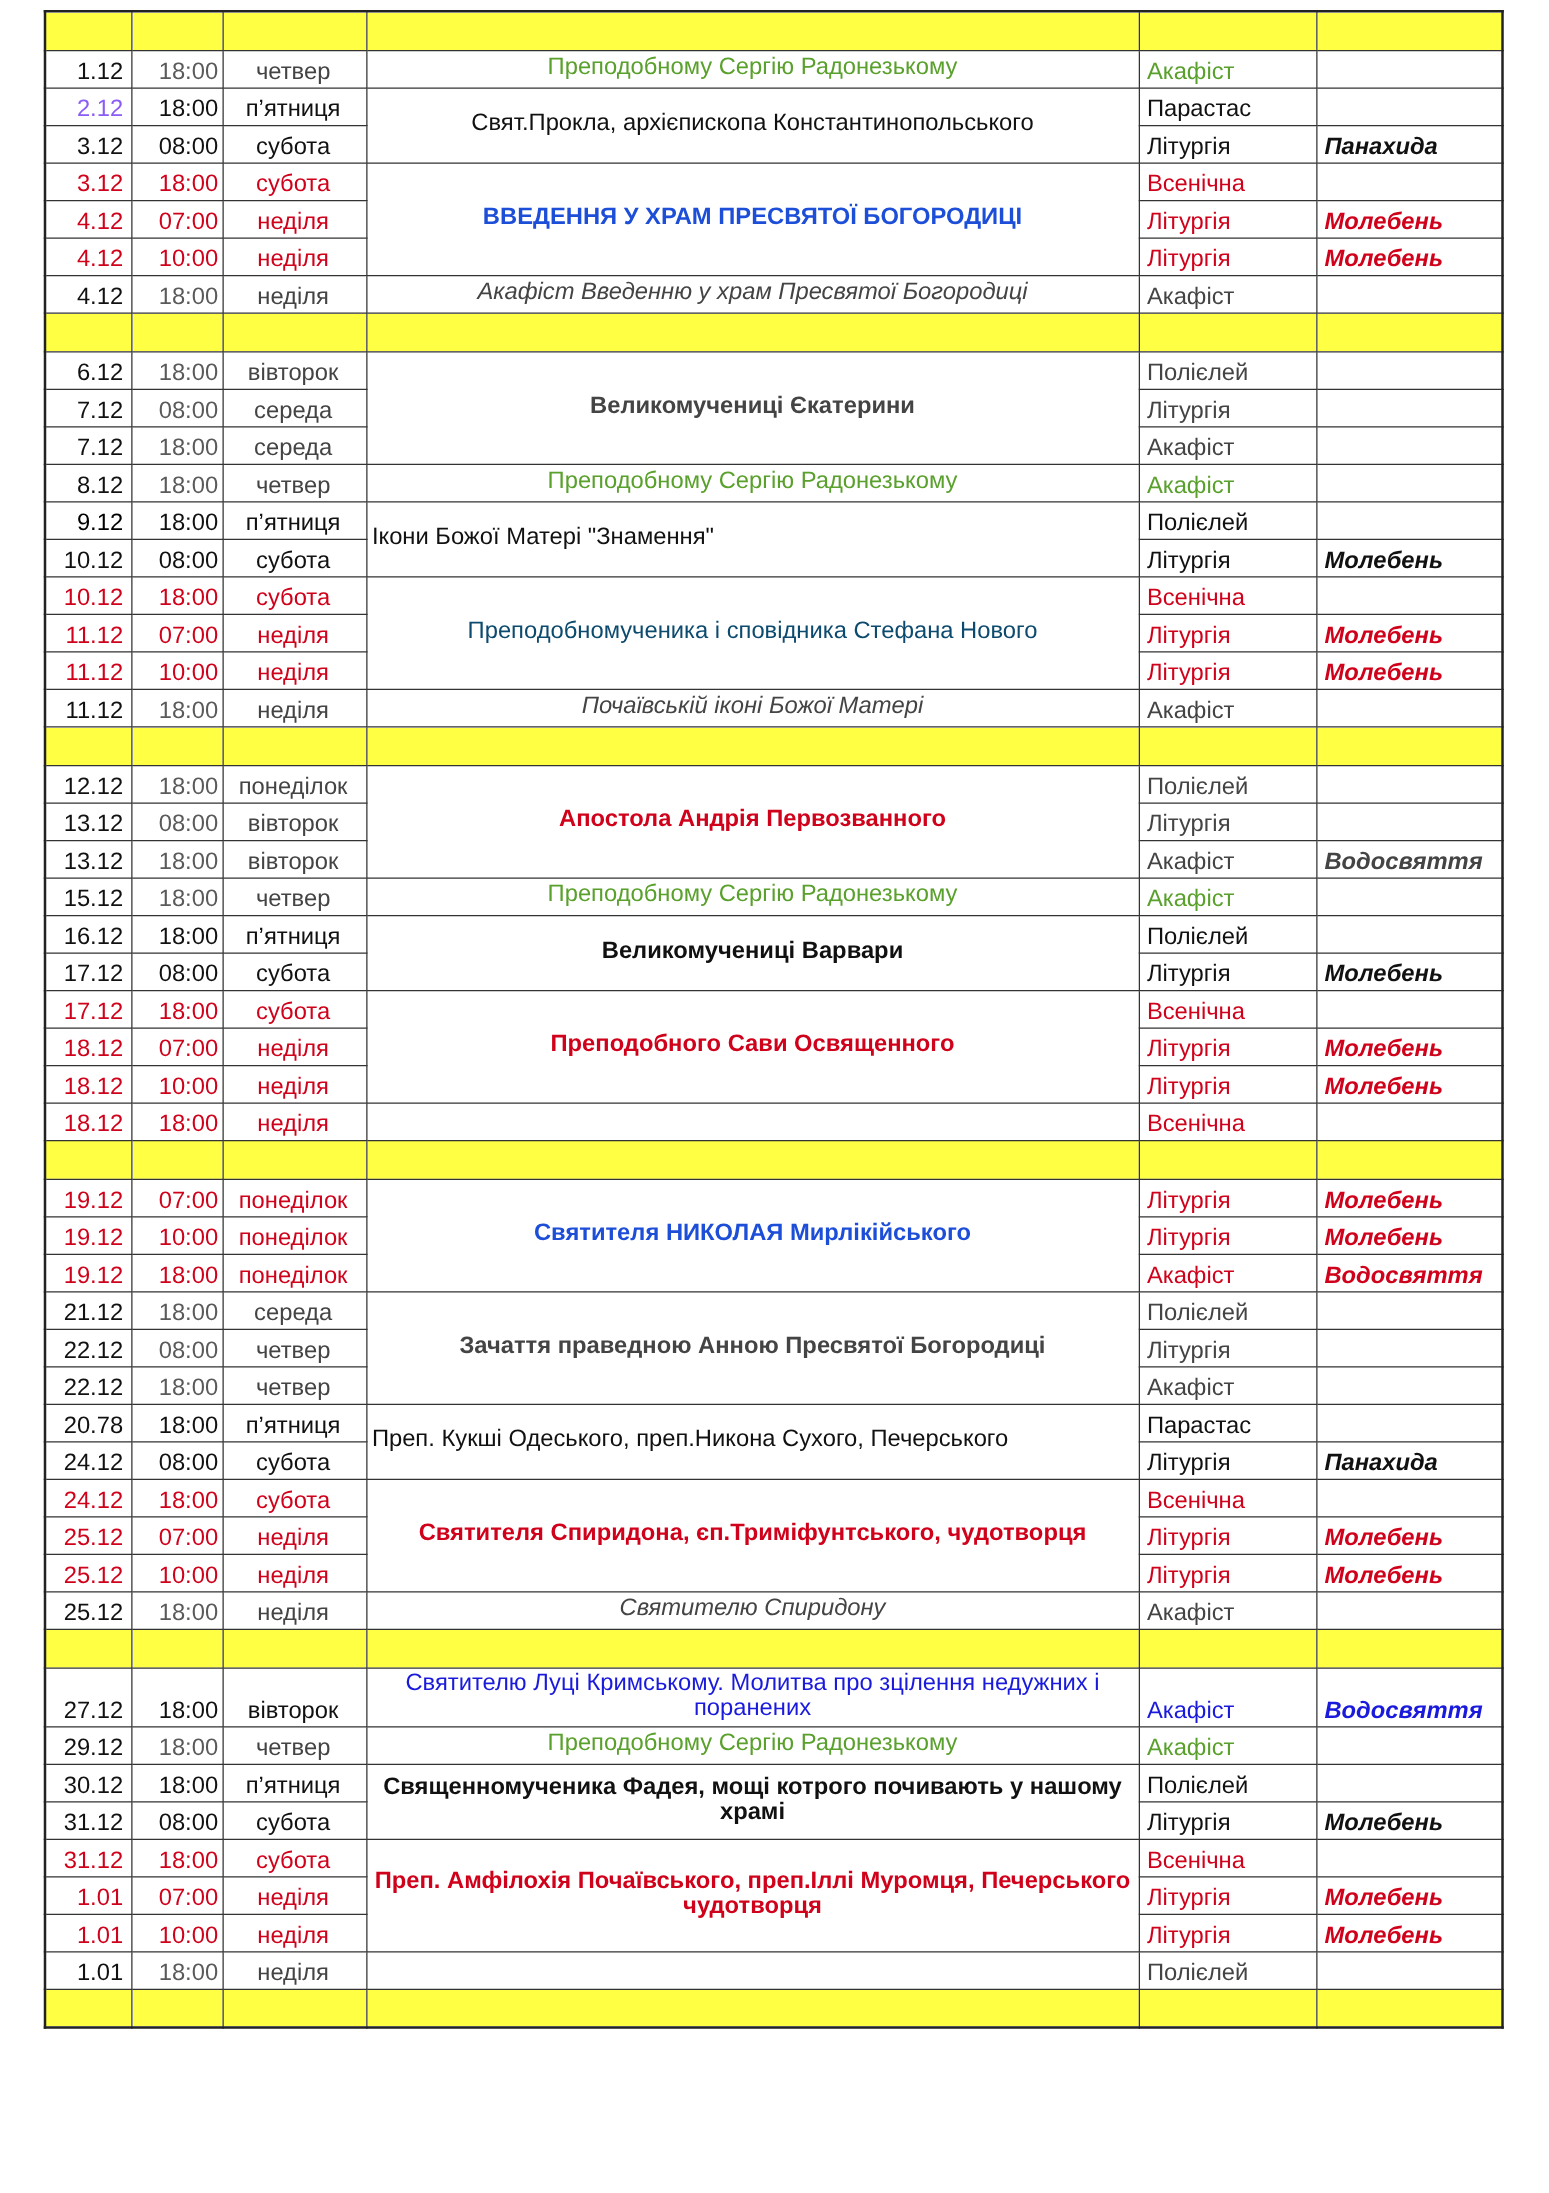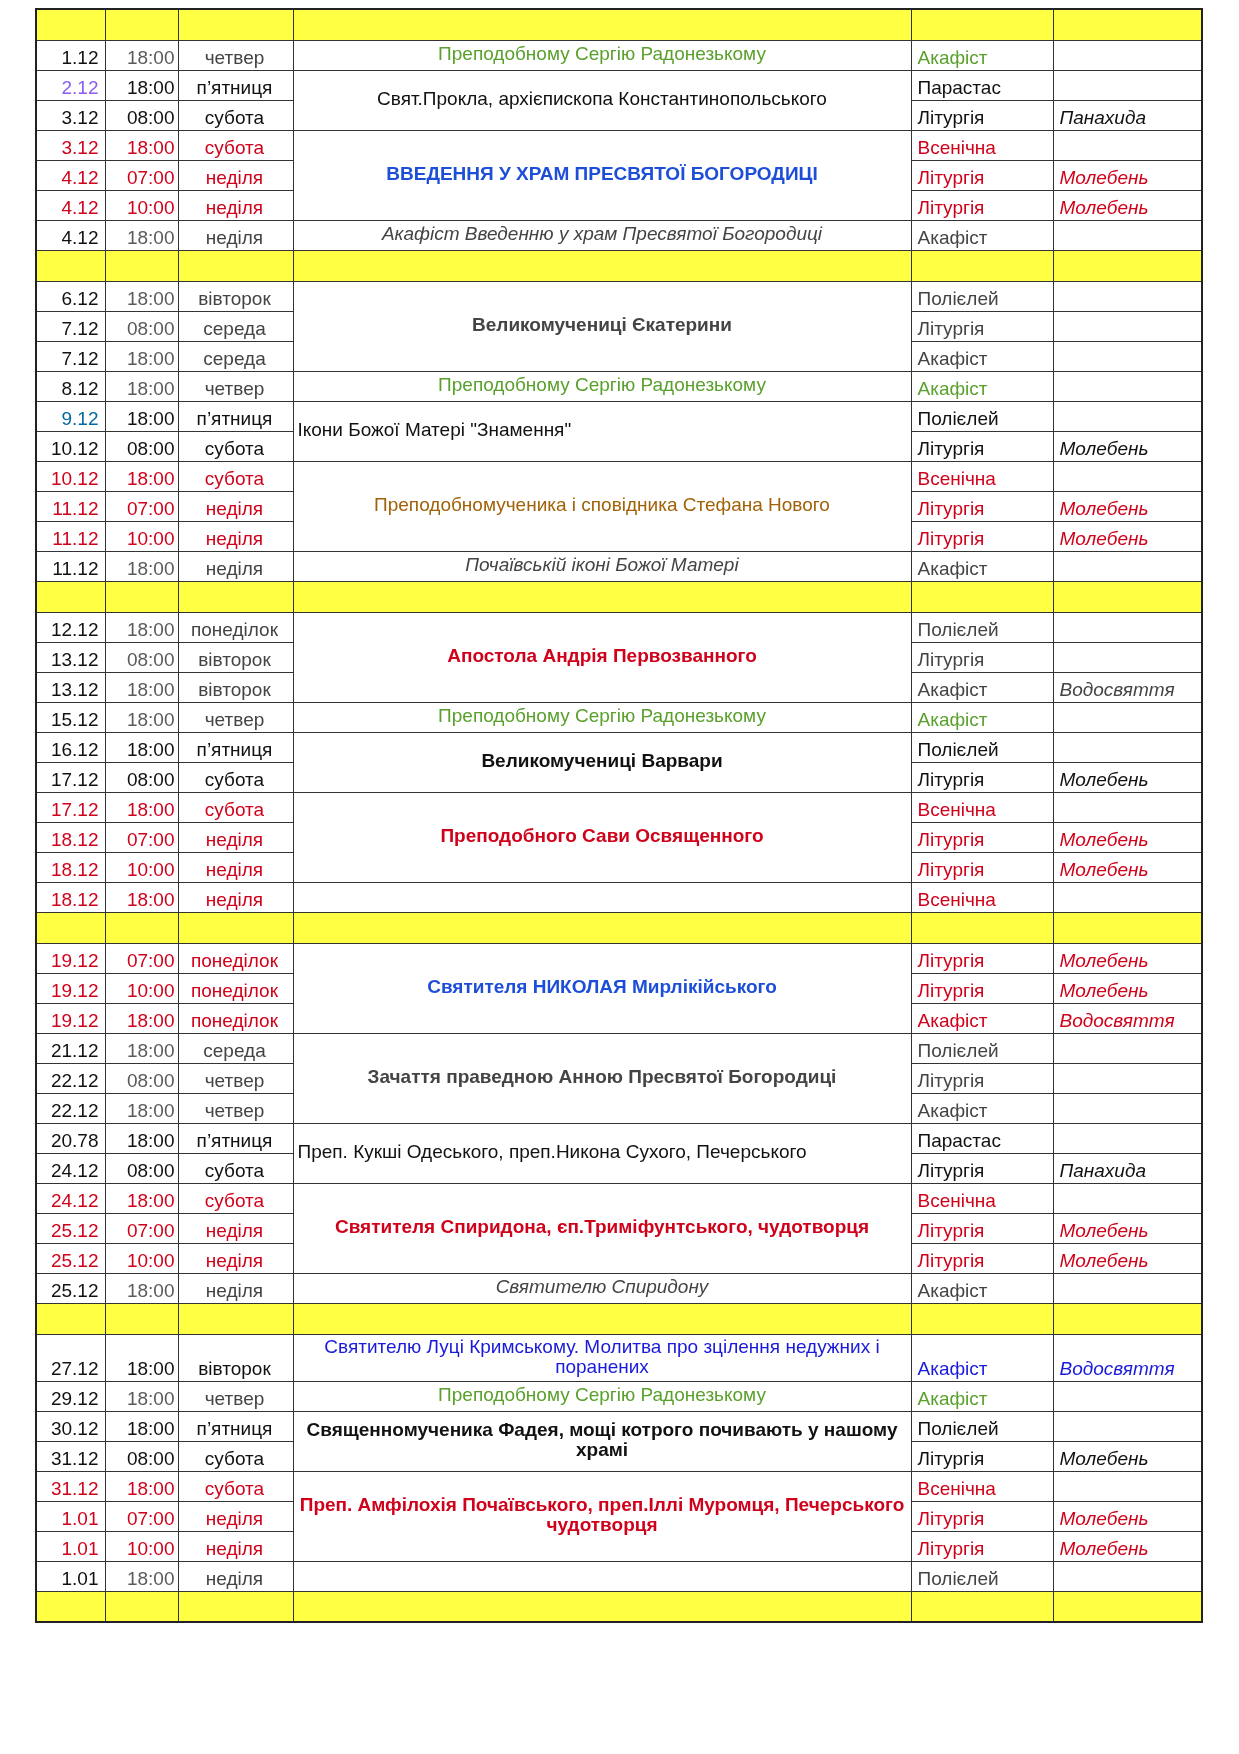--- a/index.html
+++ b/index.html
@@ -19,21 +19,21 @@
     white-space: nowrap; overflow: hidden;
     box-sizing: border-box;
   }
   #schedule tr.sep td { background: #ffff44; height: 31px; }
   #schedule tr.tall td { height: 47px; }
   td.c-date { text-align: right; padding-left: 4px !important; }
   td.c-time { text-align: right; padding-right: 3px !important; }
   td.c-day { text-align: center; padding-left: 4px !important; }
   td.c-event { white-space: normal !important; vertical-align: middle !important; font-size: 19px; line-height: 22px; }
   td.c-service { padding-left: 6px !important; }
-  td.c-extra { font-style: italic; padding-left: 6px !important; }
+  td.c-extra { font-style: italic; padding-left: 6px !important; font-weight: bold; }
   .al-center { text-align: center; }
   .al-right { text-align: center; }
   .al-left { text-align: left; padding-left: 4px !important; }
   .bold { font-weight: bold; }
   .italic { font-style: italic; }
   .v-bottom { vertical-align: bottom !important; padding-bottom: 2px !important; }
 </style>
 </head>
 <body>
 
@@ -140,39 +140,39 @@
       </tr>
       <tr>
         <td class="c-date" style="color: rgb(17, 17, 17);">8.12</td>
         <td class="c-time" style="color: rgb(90, 90, 90);">18:00</td>
         <td class="c-day" style="color: rgb(68, 68, 68);">четвер</td>
         <td class="c-event al-right v-bottom" rowspan="1" style="color: rgb(90, 160, 44);">Преподобному Сергію Радонезькому</td>
         <td class="c-service" style="color: rgb(90, 160, 44);">Акафіст</td>
         <td class="c-extra"></td>
       </tr>
       <tr>
-        <td class="c-date" style="color: #0369a1; margin-top: 20px;">9.12</td>
+        <td class="c-date" style="color: #000000; margin-top: 20px;">9.12</td>
         <td class="c-time" style="color: rgb(17, 17, 17);">18:00</td>
         <td class="c-day" style="color: rgb(17, 17, 17);">п’ятниця</td>
         <td class="c-event al-left" rowspan="2" style="color: rgb(17, 17, 17);">Ікони Божої Матері "Знамення"</td>
         <td class="c-service" style="color: rgb(17, 17, 17);">Полієлей</td>
         <td class="c-extra"></td>
       </tr>
       <tr>
         <td class="c-date" style="color: rgb(17, 17, 17);">10.12</td>
         <td class="c-time" style="color: rgb(17, 17, 17);">08:00</td>
         <td class="c-day" style="color: rgb(17, 17, 17);">субота</td>
         <td class="c-service" style="color: rgb(17, 17, 17);">Літургія</td>
         <td class="c-extra" style="color: rgb(17, 17, 17);">Молебень</td>
       </tr>
       <tr>
         <td class="c-date" style="color: rgb(208, 2, 27);">10.12</td>
         <td class="c-time" style="color: rgb(208, 2, 27);">18:00</td>
         <td class="c-day" style="color: rgb(208, 2, 27);">субота</td>
-        <td class="c-event al-center" rowspan="3" style="color: #a16207; text-align: center;">Преподобномученика і сповідника Стефана Нового</td>
+        <td class="c-event al-center" rowspan="3" style="color: #0c4a6e; text-align: center;">Преподобномученика і сповідника Стефана Нового</td>
         <td class="c-service" style="color: rgb(208, 2, 27);">Всенічна</td>
         <td class="c-extra"></td>
       </tr>
       <tr>
         <td class="c-date" style="color: rgb(208, 2, 27);">11.12</td>
         <td class="c-time" style="color: rgb(208, 2, 27);">07:00</td>
         <td class="c-day" style="color: rgb(208, 2, 27);">неділя</td>
         <td class="c-service" style="color: rgb(208, 2, 27);">Літургія</td>
         <td class="c-extra" style="color: rgb(208, 2, 27);">Молебень</td>
       </tr>

